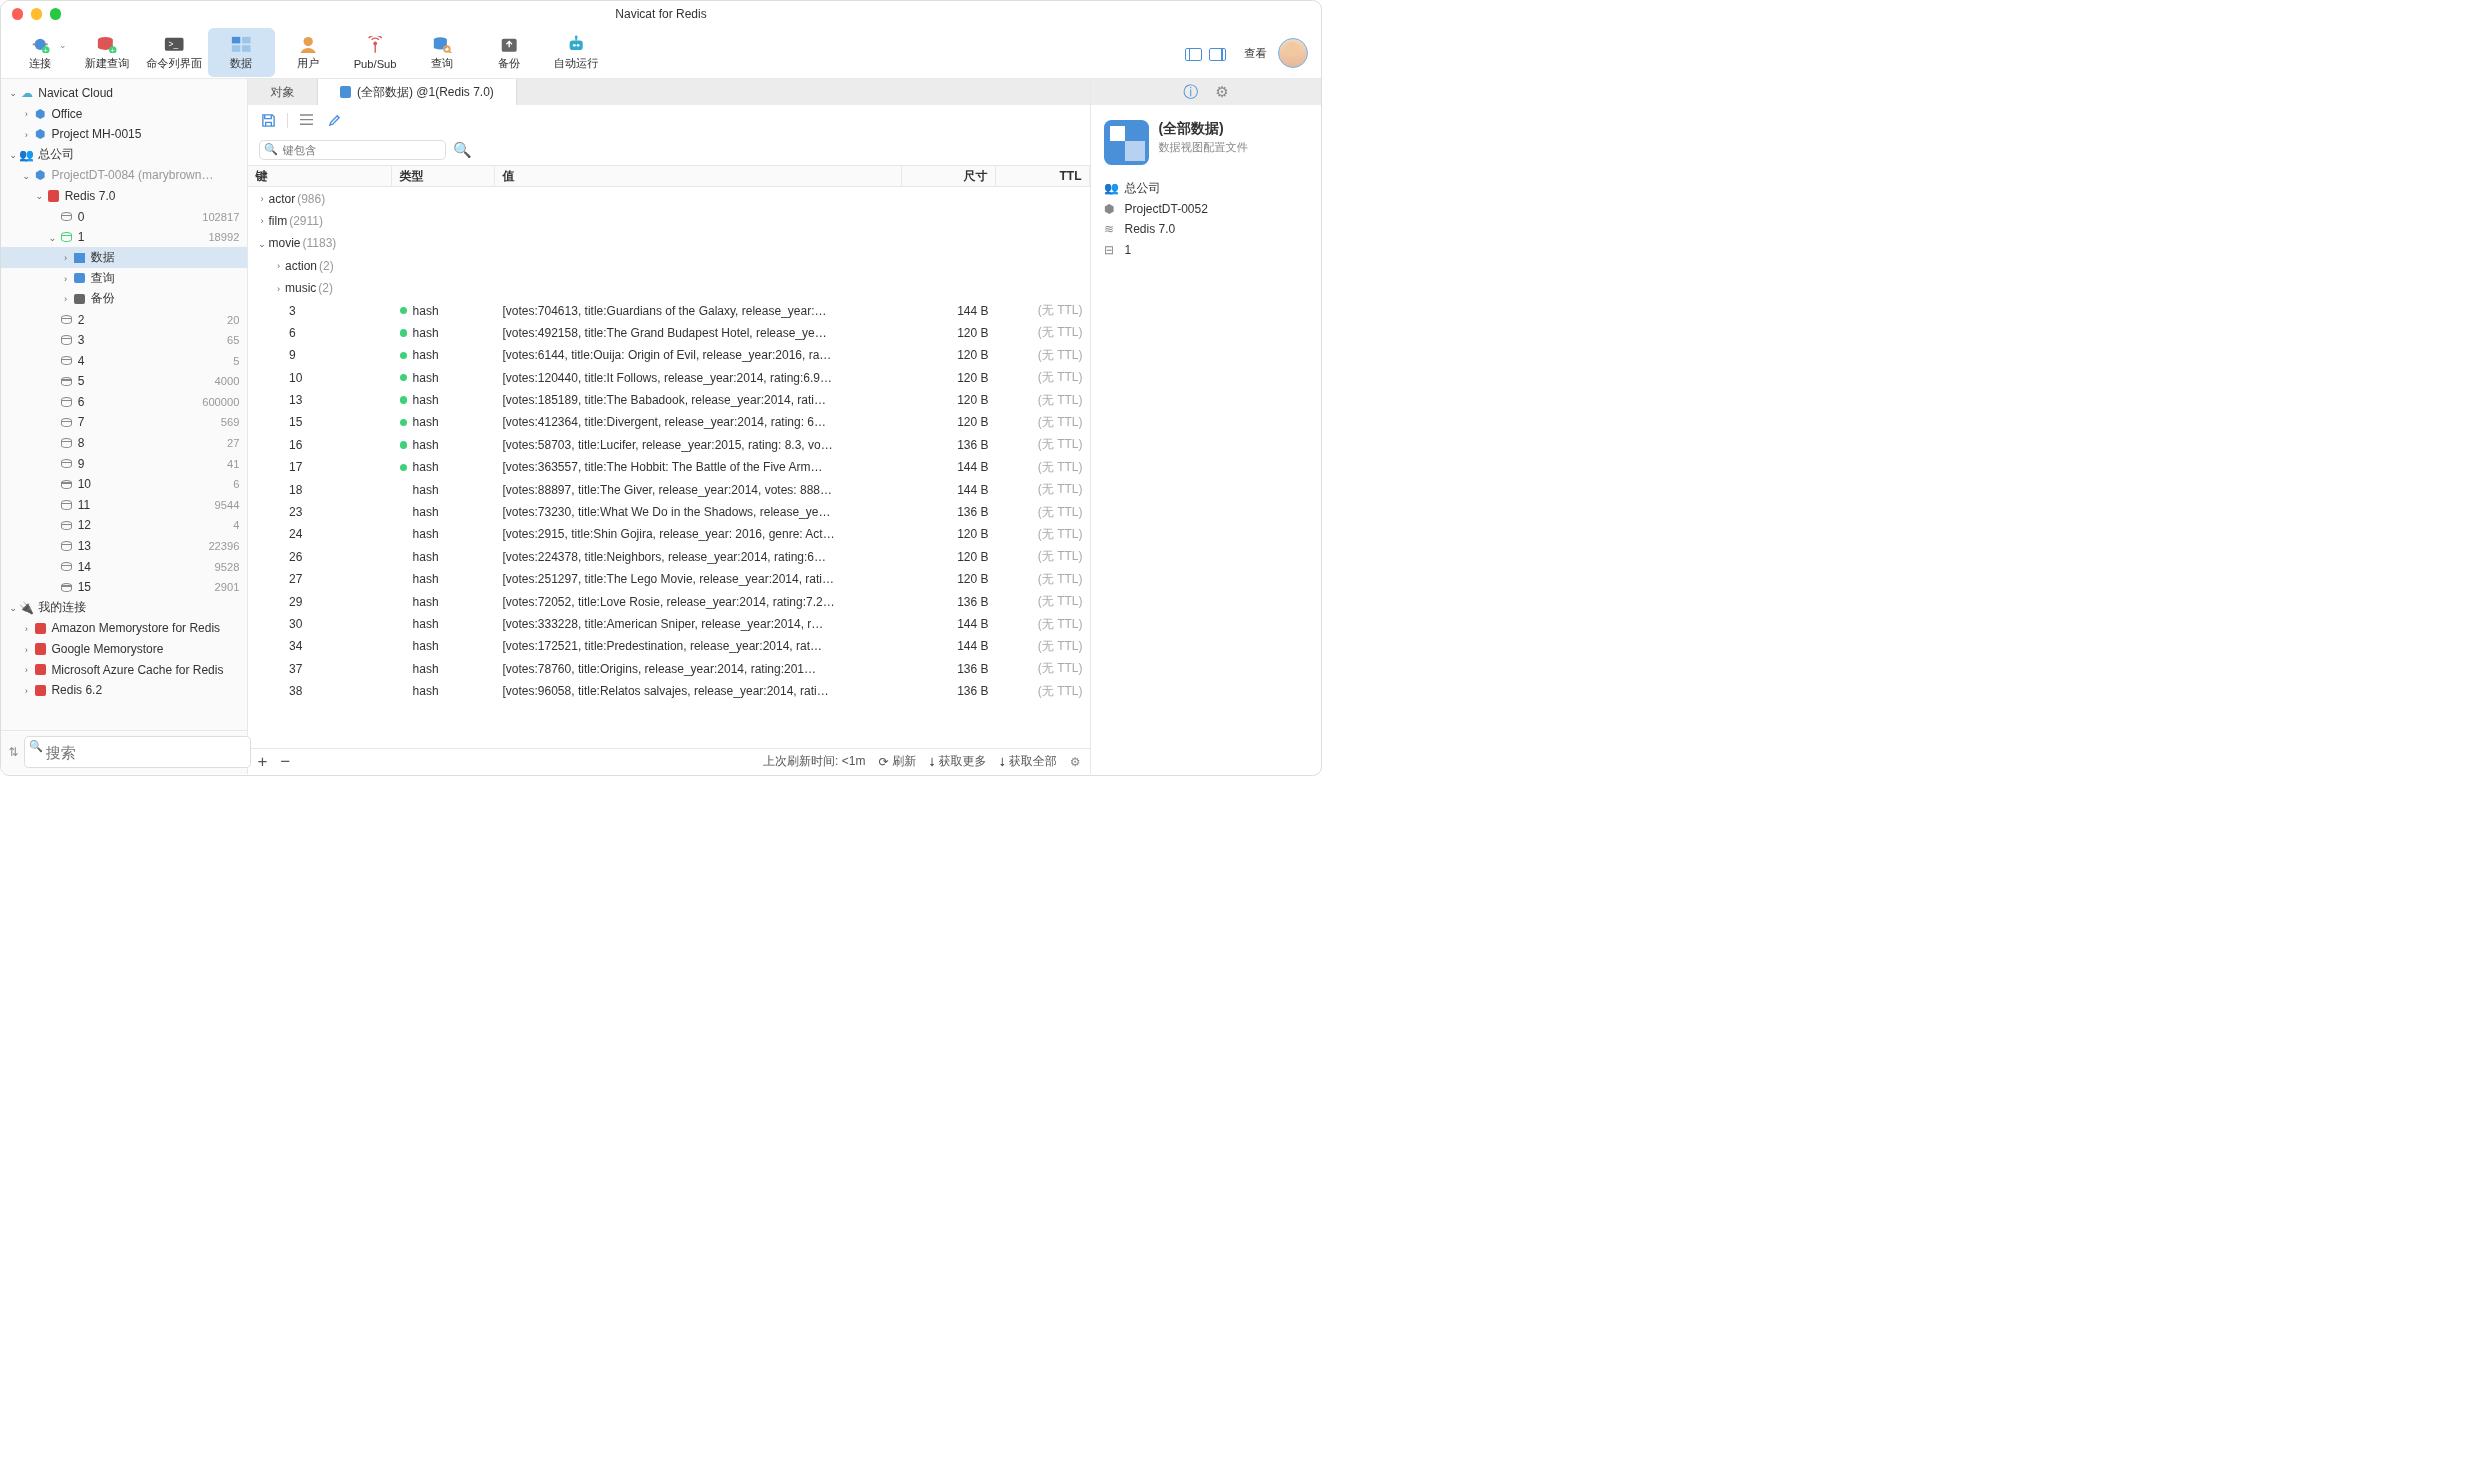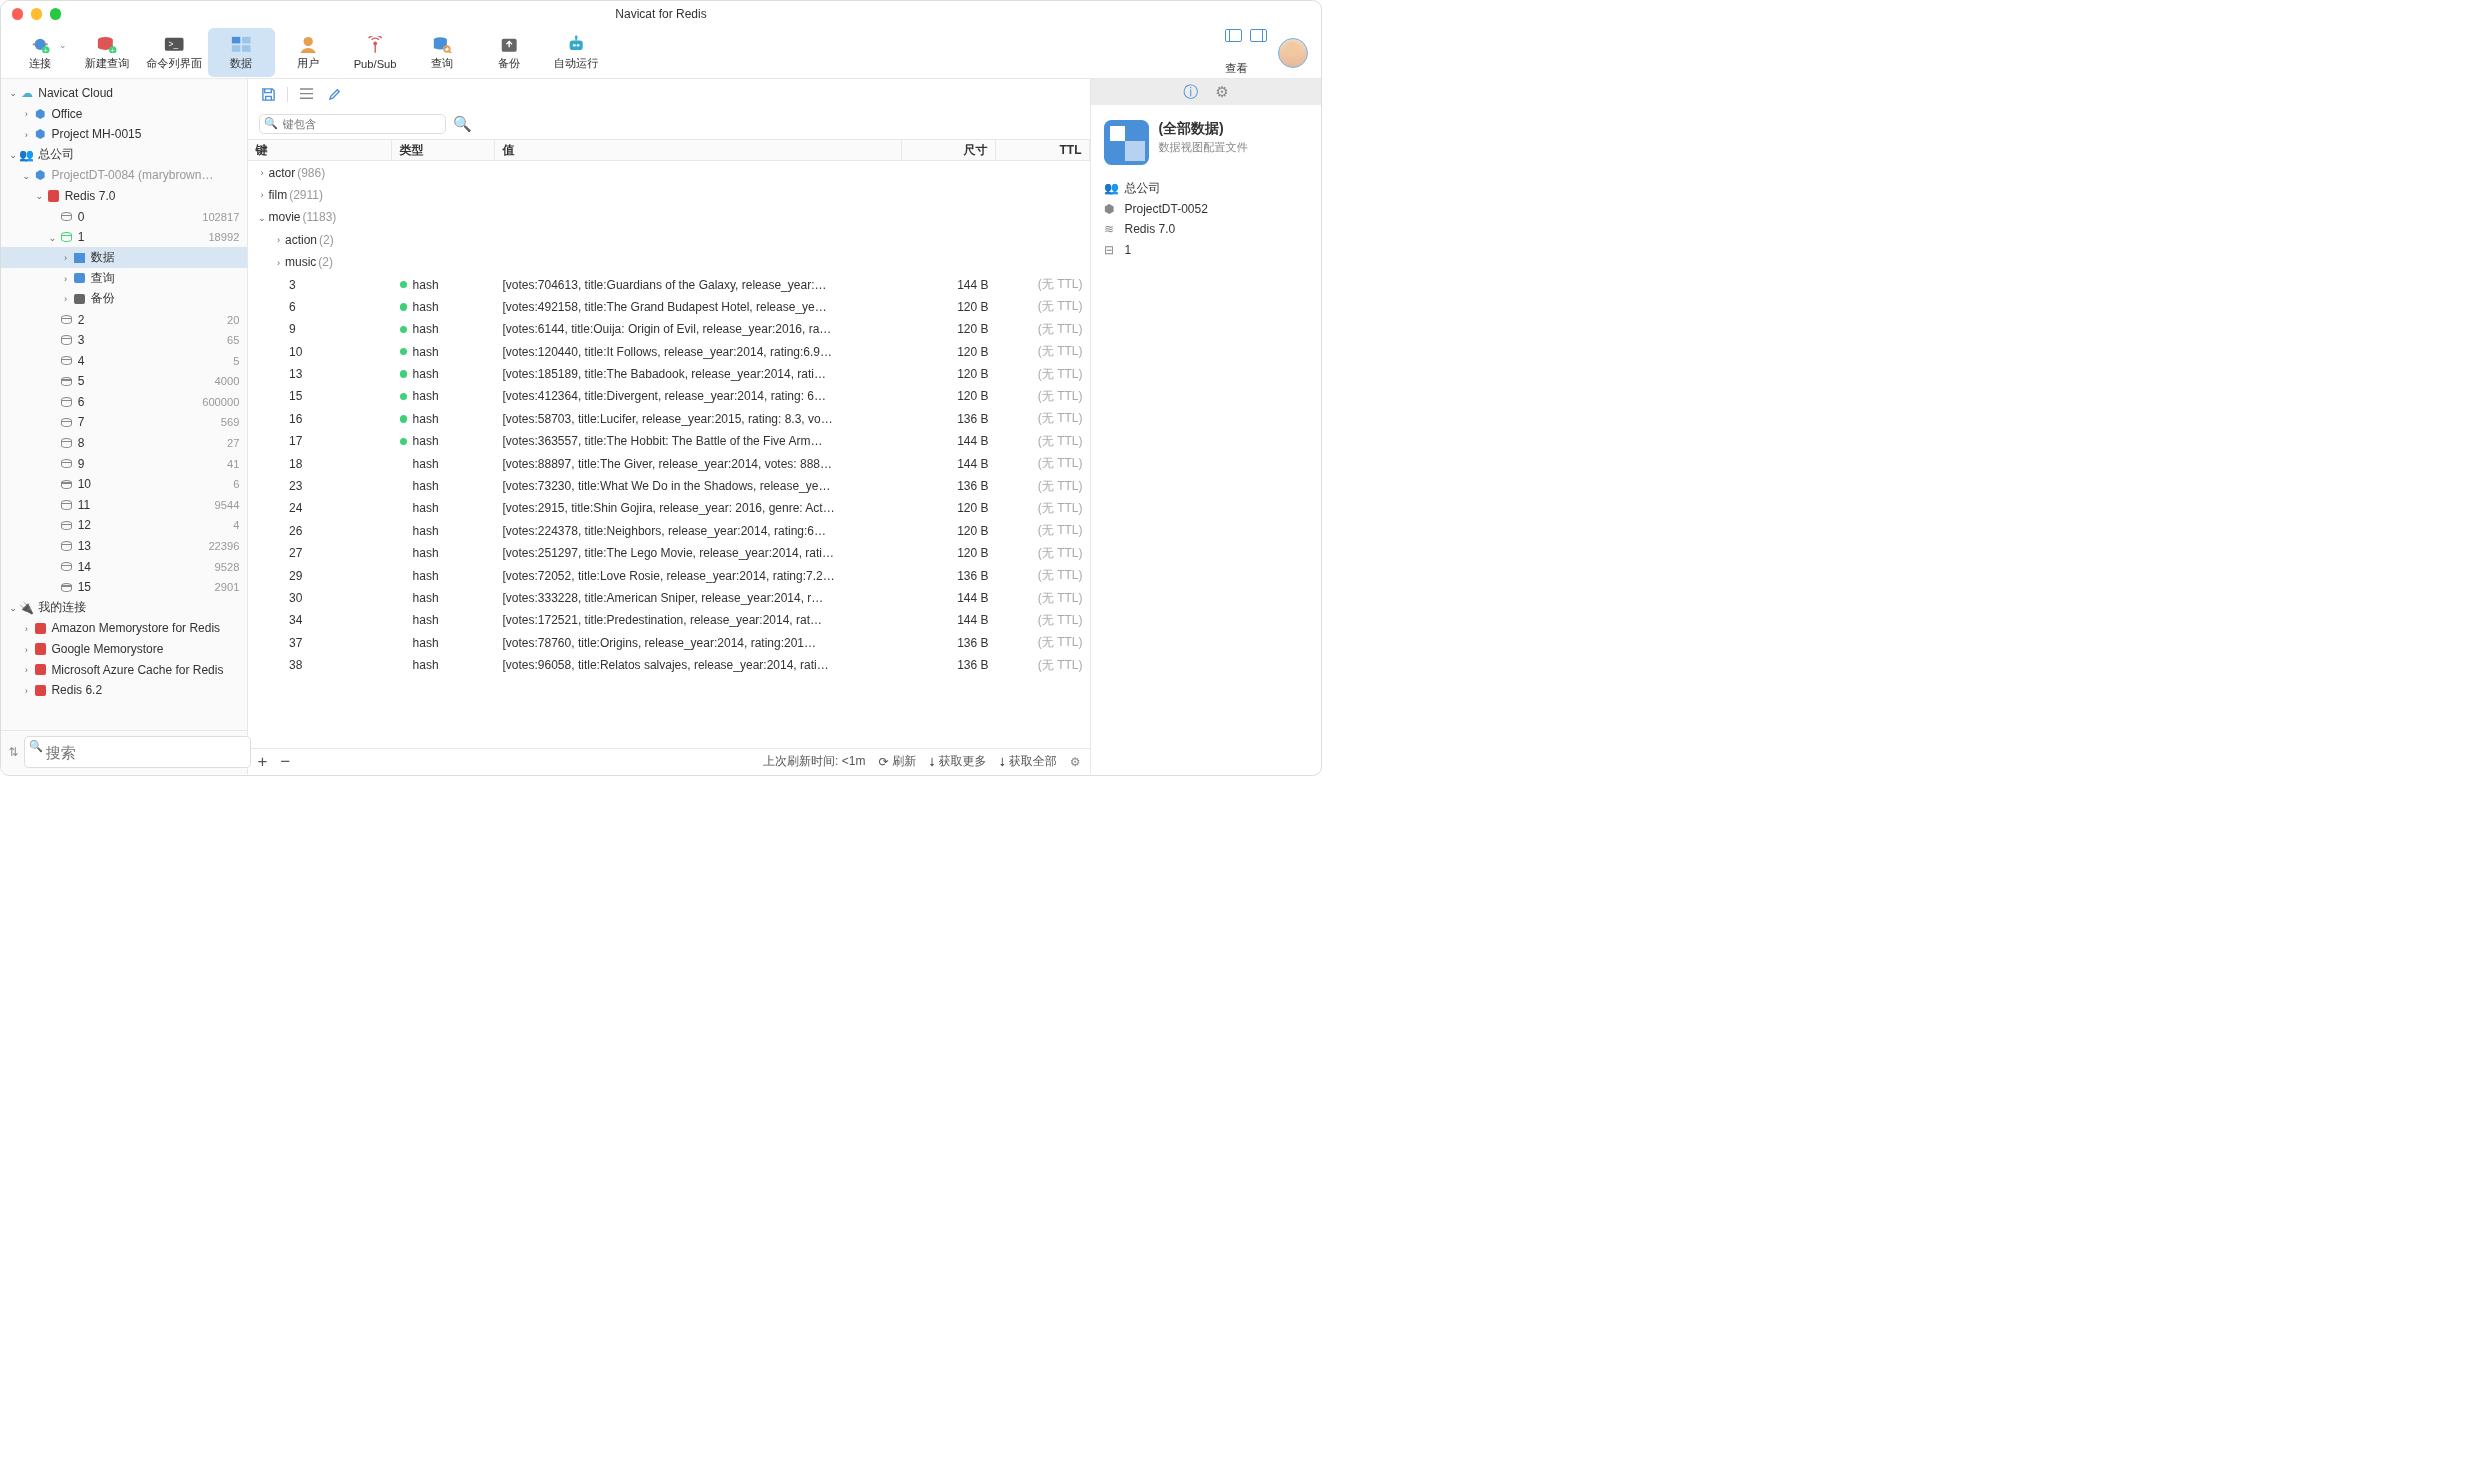--- a/index.html
+++ b/index.html
@@ -8,21 +8,21 @@
 .traffic-lights { display: flex; gap: 7.5px; }
 .tl { width: 11.2px; height: 11.2px; border-radius: 50%; }
 .tl.red { background: #ff5f57; } .tl.yellow { background: #febc2e; } .tl.green { background: #28c840; }
 .app-title { position: absolute; left: 50%; transform: translateX(-50%); font-size: 12px; color: #333; }
 .toolbar { height: 52px; display: flex; align-items: center; padding: 0 5.6px; border-bottom: 0.9px solid #e8e8e8; }
 .tb-item { display: flex; flex-direction: column; align-items: center; justify-content: center; width: 67px; height: 49px; border-radius: 5.6px; cursor: pointer; }
 .tb-item.active { background: #d0e3f5; }
 .tb-icon { width: 26px; height: 20.6px; display: flex; align-items: center; justify-content: center; }
 .tb-label { font-size: 11.2px; margin-top: 1.9px; color: #333; }
 .tb-spacer { flex: 1; }
-.tb-view { display: flex; gap: 18px; margin-right: 11.2px; flex-direction: column; align-items: flex-start; }
+.tb-view { display: flex; gap: 18px; margin-right: 11.2px; flex-direction: row; align-items: flex-end; }
 .tb-view-icons { display: flex; gap: 7.5px; }
 .tb-view-icons .box { width: 17px; height: 13px; border: 1.4px solid #4a90d9; border-radius: 1.9px; position: relative; }
 .tb-view-icons .box.left::before { content:''; position:absolute; left:2.8px; top:0; bottom:0; width:1.4px; background:#4a90d9;}
 .tb-view-icons .box.right::before { content:''; position:absolute; right:2.8px; top:0; bottom:0; width:1.4px; background:#4a90d9;}
 .avatar { width: 30px; height: 30px; border-radius: 50%; background: linear-gradient(#f5d7b8,#e8b898); border: 1.9px solid #6bb3f0; margin-right: 7.5px; position: relative; overflow:hidden;}
 .avatar::after{content:''; position:absolute; left:5.6px; top:3.7px; width:15px; height:15px; border-radius:50%; background:#f0c9a0;}
 .content { display: flex; height: calc(100% - 79px); }
 .sidebar { width: 247px; border-right: 0.9px solid #e8e8e8; display: flex; flex-direction: column; background:#fafafa;}
 .tree { flex: 1; overflow-y: auto; padding-top: 3.7px; }
 .tree-row { display: flex; align-items: center; height: 20.6px; padding-right: 7.5px; cursor: pointer; white-space: nowrap; }
@@ -434,20 +434,29 @@
       <span style="color:#888;">⇅</span>
       <div class="search-wrap">
         <span class="mag">🔍</span>
         <input class="search-input" placeholder="搜索" style="">
       </div>
     </div>
   </div>
 
   <div class="main">
     <div class="center">
+      <div class="tabs" id="tabs">
+          <div class="tab">
+            <span>对象</span>
+          </div>
+          <div class="tab active">
+            <span class="tab-icon"></span>
+            <span>(全部数据) @1(Redis 7.0)</span>
+          </div>
+        </div>
       <div class="sub-toolbar">
         <span class="sub-btn">
             <svg width="15" height="15" viewBox="0 0 16 16">
               <path fill="none" stroke="#4a90d9" stroke-width="1.5" d="M2 2h10l2 2v10H2z M4 2v4h7V2 M5 14v-4h6v4"></path>
             </svg>
           </span>
         <span class="divider"></span>
         <span class="sub-btn">
             <svg width="13" height="11.2" viewBox="0 0 14 12">
               <path stroke="#888" stroke-width="1.5" d="M0 1h14M0 6h14M0 11h14"></path>

